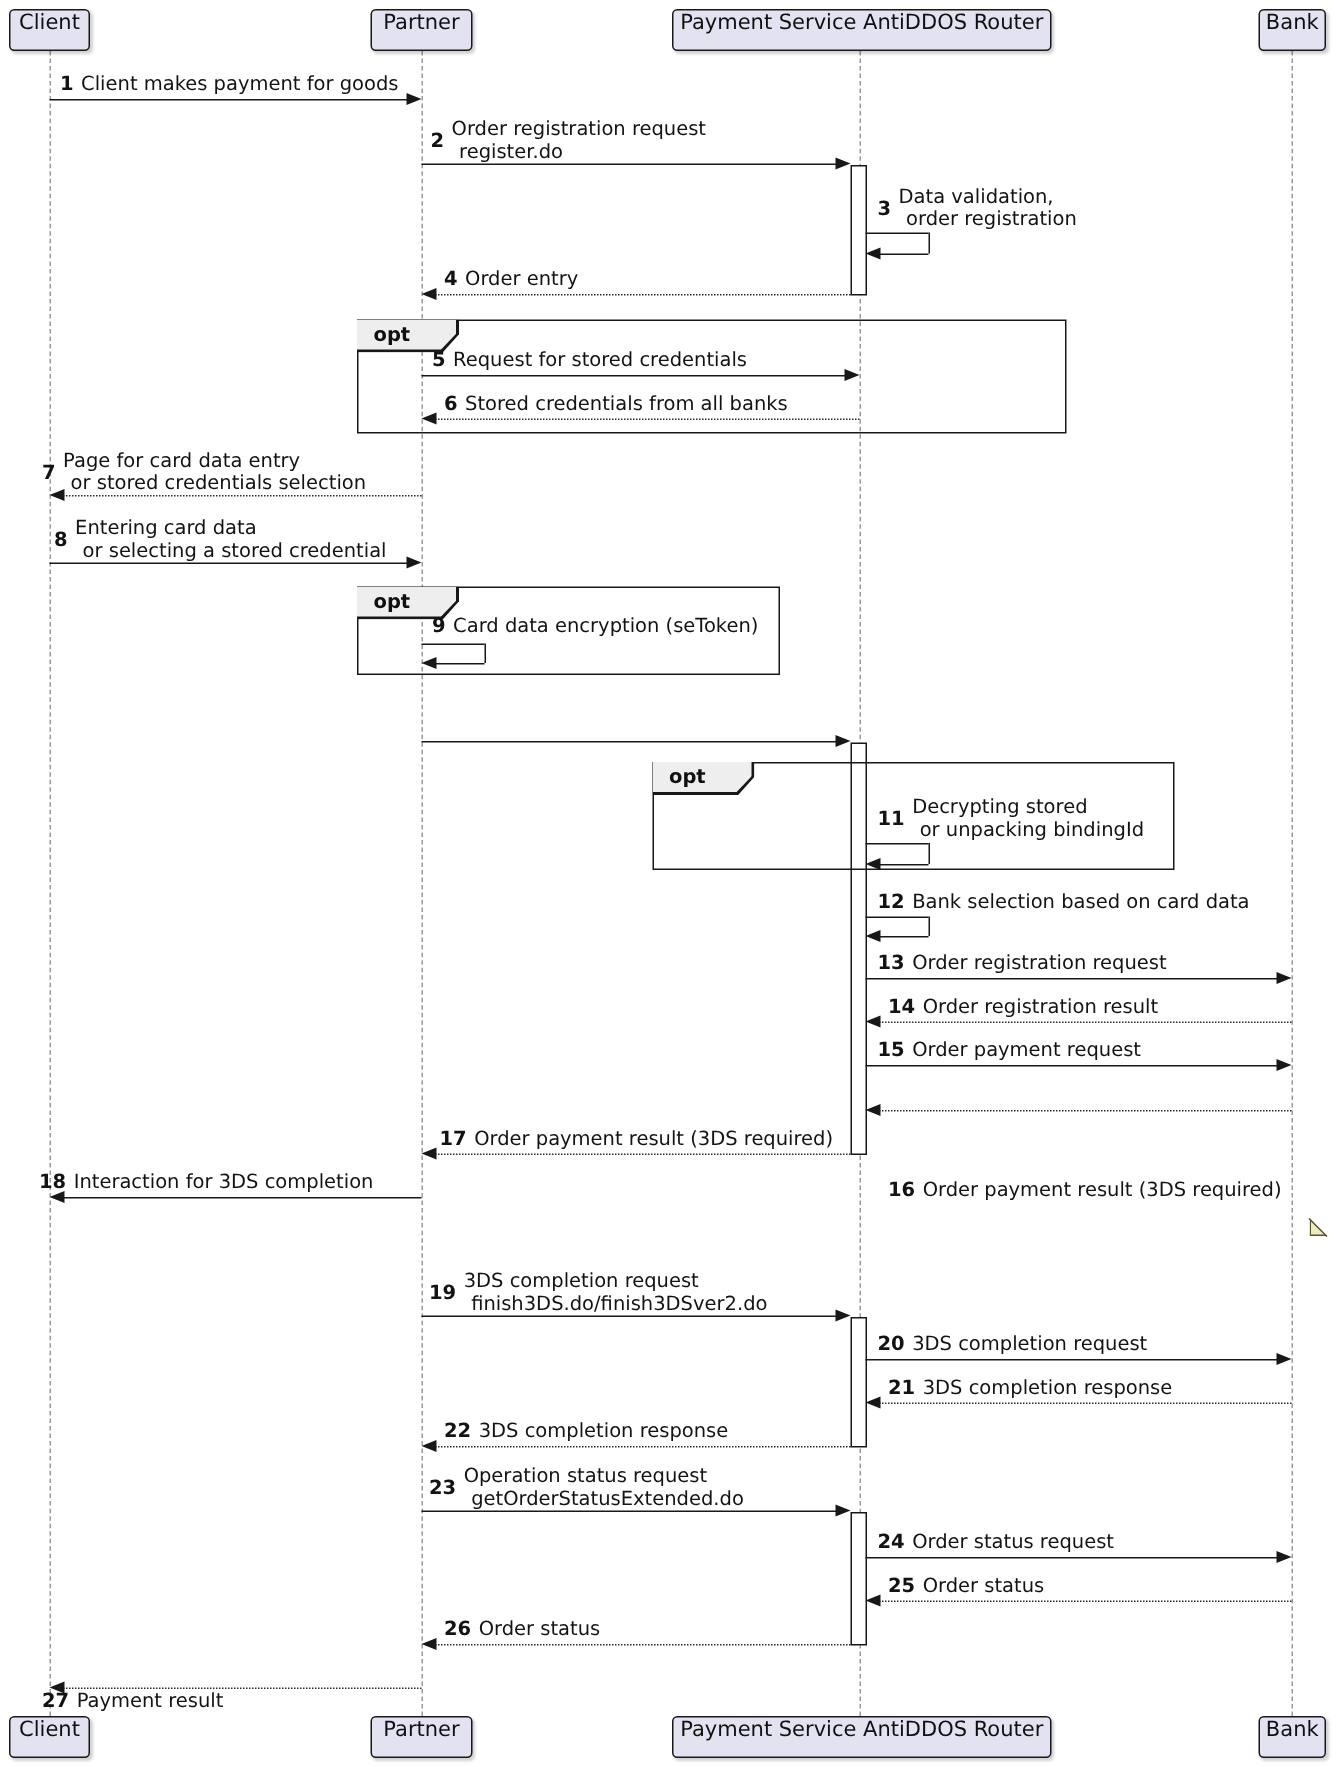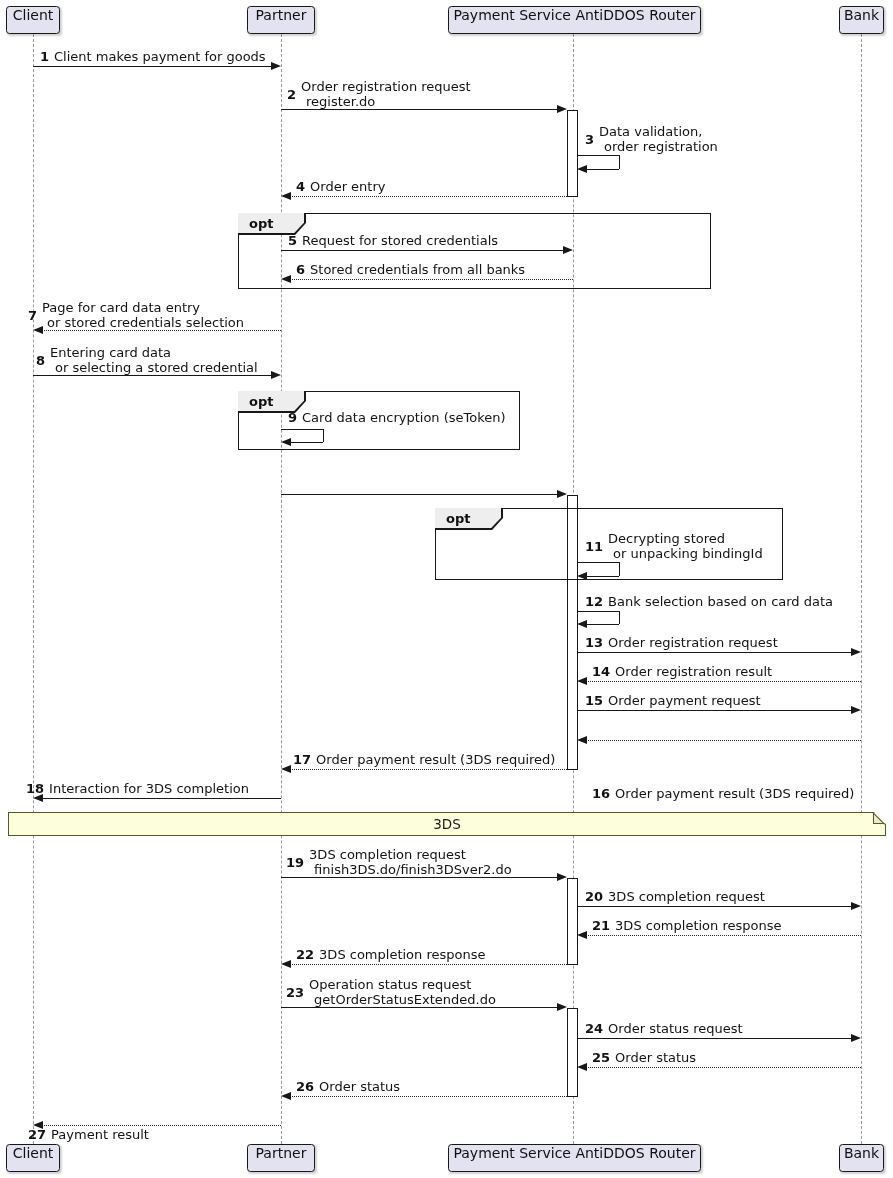--- a/index.html
+++ b/index.html
@@ -61,23 +61,20 @@
     <div class="abs pbox" style="left: 448px; top: 1144px; width: 253px; height: 28px;">
       <span>Payment Service AntiDDOS Router</span>
     </div>
     <div class="abs lifeline" style="left: 861px; top: 34px; height: 1110px;"></div>
     <div class="abs pbox" style="left: 839px; top: 6px; width: 45px; height: 28px;">
       <span>Bank</span>
     </div>
     <div class="abs pbox" style="left: 839px; top: 1144px; width: 45px; height: 28px;">
       <span>Bank</span>
     </div>
-    <div class="abs divider" style="left: 8px; top: 812px; width: 878px; height: 24px;">
-      <span>3DS</span>
-    </div>
     <div class="abs fold-cover" style="left: 873px; top: 811px; width: 13px; height: 14px;"></div>
     <div class="abs fold-flap" style="left: 873px; top: 812px; width: 12px; height: 12px;"></div>
     <div class="abs fold-diag" style="left: 873px; top: 812px;"></div>
     <div class="abs act" style="left: 567px; top: 110px; width: 11px; height: 87px;"></div>
     <div class="abs act" style="left: 567px; top: 495px; width: 11px; height: 275px;"></div>
     <div class="abs act" style="left: 567px; top: 878px; width: 11px; height: 87px;"></div>
     <div class="abs act" style="left: 567px; top: 1008px; width: 11px; height: 89px;"></div>
     <div class="abs frame" style="left: 238px; top: 213px; width: 473px; height: 76px;"></div>
     <div class="abs pent-outer" style="left: 238px; top: 213px; width: 68px; height: 22px;">
       <div class="pent-inner"></div>

